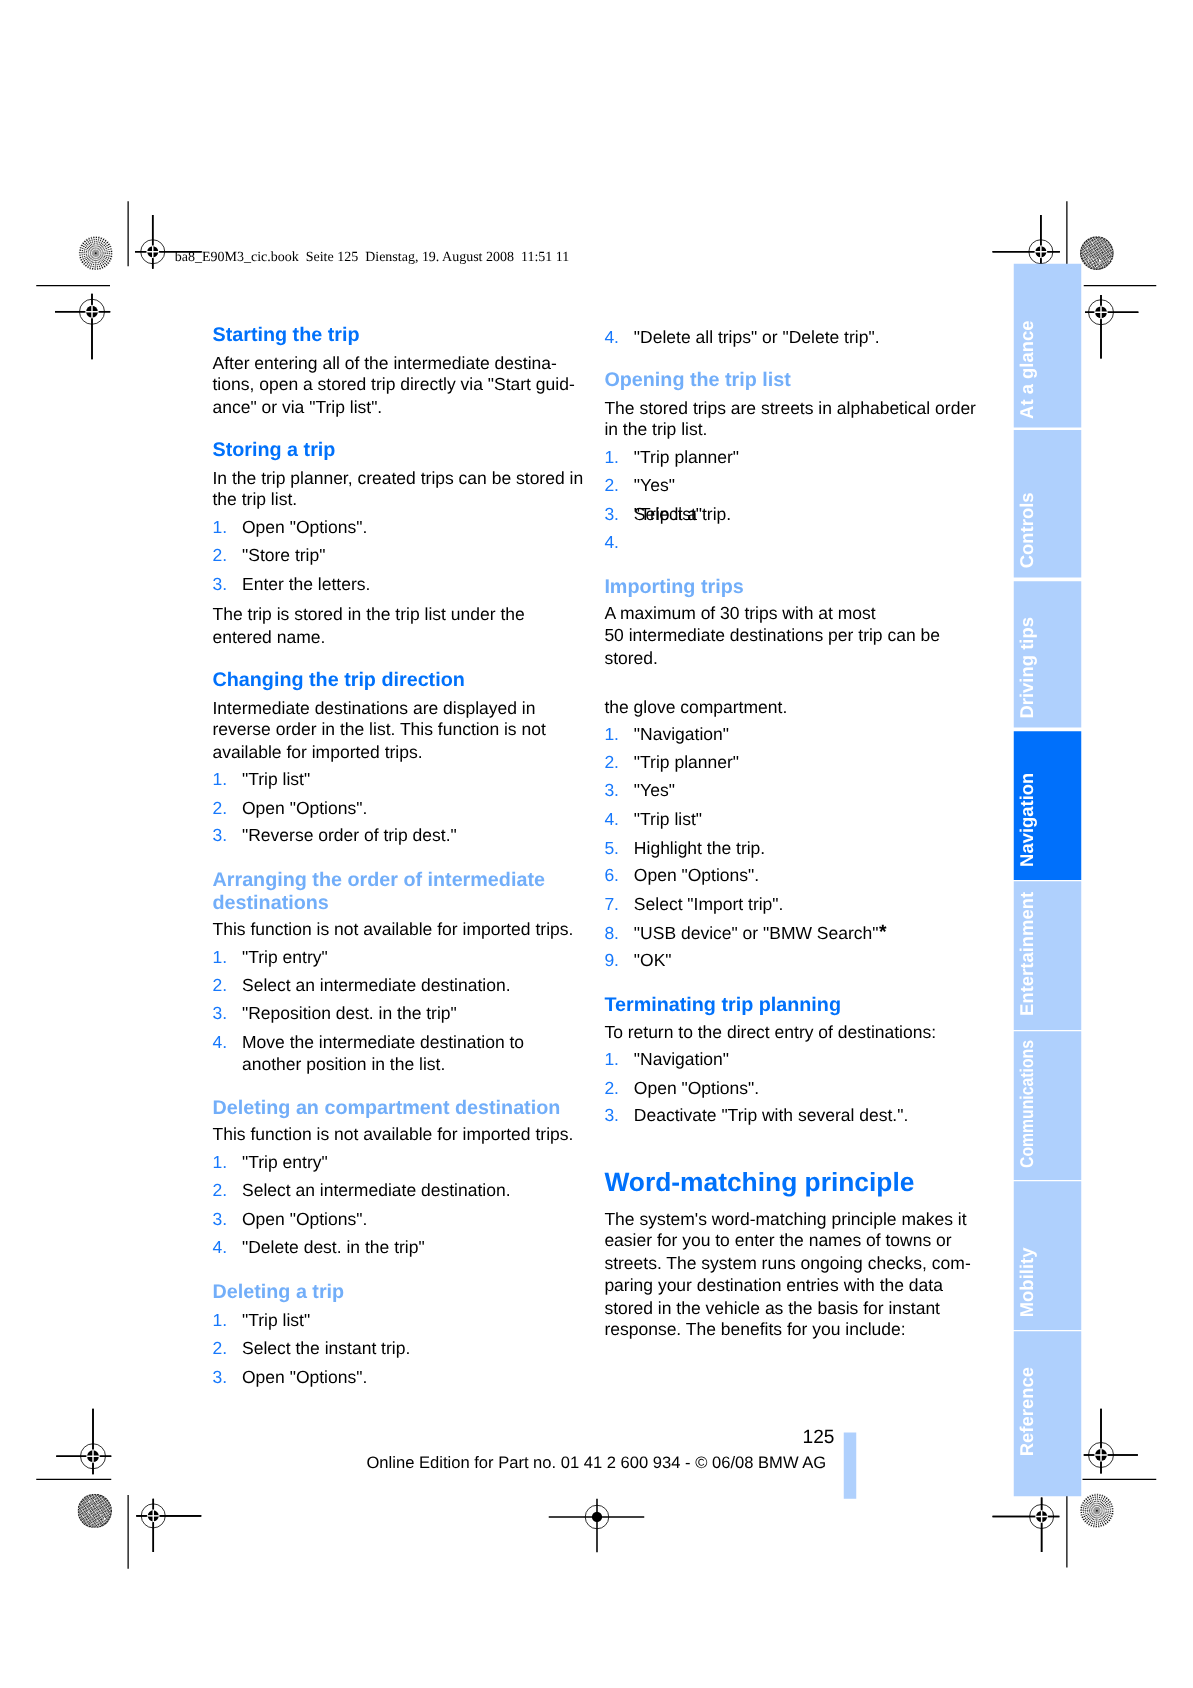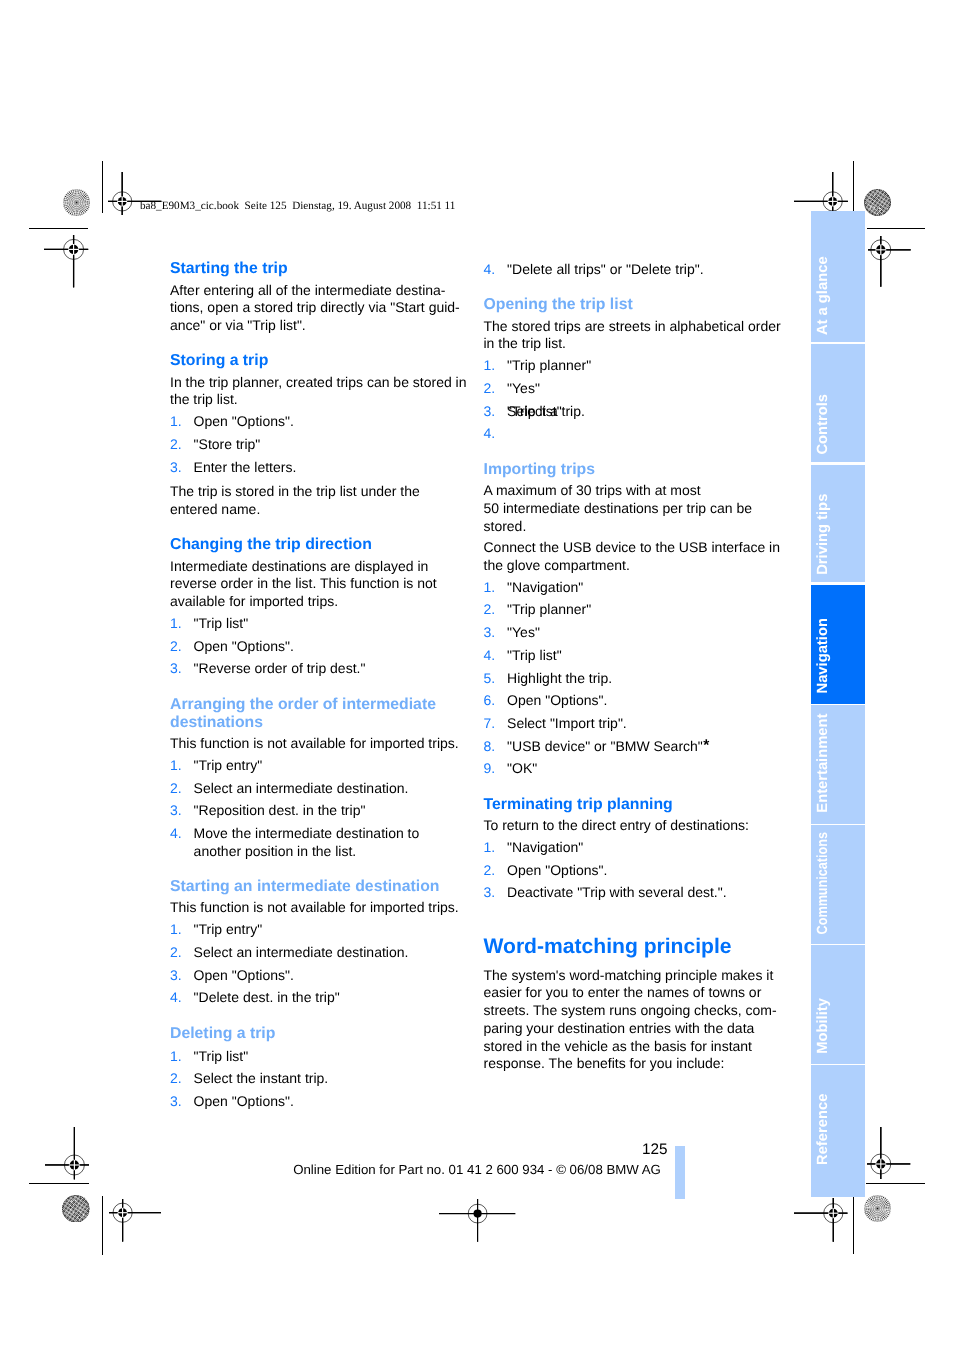--- a/index.html
+++ b/index.html
@@ -428,21 +428,21 @@
     <div class="blk ln" style="top:704.05px">This function is not available for imported trips.</div>
     <div class="stepnum" style="top:725.82px">1.</div>
     <div class="steptx" style="top:725.82px">"Trip entry"</div>
     <div class="stepnum" style="top:748.53px">2.</div>
     <div class="steptx" style="top:748.53px">Select an intermediate destination.</div>
     <div class="stepnum" style="top:771.24px">3.</div>
     <div class="steptx" style="top:771.24px">"Reposition dest. in the trip"</div>
     <div class="stepnum" style="top:793.95px">4.</div>
     <div class="steptx" style="top:793.95px">Move the intermediate destination to</div>
     <div class="steptx" style="top:811.69px">another position in the list.</div>
-    <div class="blk h2 pale" style="top:847.06px">Starting an intermediate destination</div>
+    <div class="blk h2 pale" style="top:847.06px">Deleting an compartment destination</div>
     <div class="blk ln" style="top:868.34px">This function is not available for imported trips.</div>
     <div class="stepnum" style="top:890.11px">1.</div>
     <div class="steptx" style="top:890.11px">"Trip entry"</div>
     <div class="stepnum" style="top:912.82px">2.</div>
     <div class="steptx" style="top:912.82px">Select an intermediate destination.</div>
     <div class="stepnum" style="top:935.53px">3.</div>
     <div class="steptx" style="top:935.53px">Open "Options".</div>
     <div class="stepnum" style="top:958.24px">4.</div>
     <div class="steptx" style="top:958.24px">"Delete dest. in the trip"</div>
     <div class="blk h2 pale" style="top:993.61px">Deleting a trip</div>
@@ -465,21 +465,20 @@
     <div class="stepnum" style="top:348.95px">2.</div>
     <div class="steptx" style="top:348.95px">"Yes"</div>
     <div class="stepnum" style="top:371.66px">3.</div>
     <div class="steptx" style="top:371.66px">"Trip list"</div>
     <div class="stepnum" style="top:394.37px">4.</div>
     <div class="steptx" style="top:372px">Select a trip.</div>
     <div class="blk h2 pale" style="top:429.74px">Importing trips</div>
     <div class="blk ln" style="top:451.02px">A maximum of 30 trips with at most</div>
     <div class="blk ln" style="top:468.76px">50 intermediate destinations per trip can be</div>
     <div class="blk ln" style="top:486.5px">stored.</div>
-    <div class="blk ln" style="top:508.25px">Connect the USB device to the USB interface in</div>
     <div class="blk ln" style="top:525.99px">the glove compartment.</div>
     <div class="stepnum" style="top:547.76px">1.</div>
     <div class="steptx" style="top:547.76px">"Navigation"</div>
     <div class="stepnum" style="top:570.47px">2.</div>
     <div class="steptx" style="top:570.47px">"Trip planner"</div>
     <div class="stepnum" style="top:593.18px">3.</div>
     <div class="steptx" style="top:593.18px">"Yes"</div>
     <div class="stepnum" style="top:615.89px">4.</div>
     <div class="steptx" style="top:615.89px">"Trip list"</div>
     <div class="stepnum" style="top:638.6px">5.</div>

